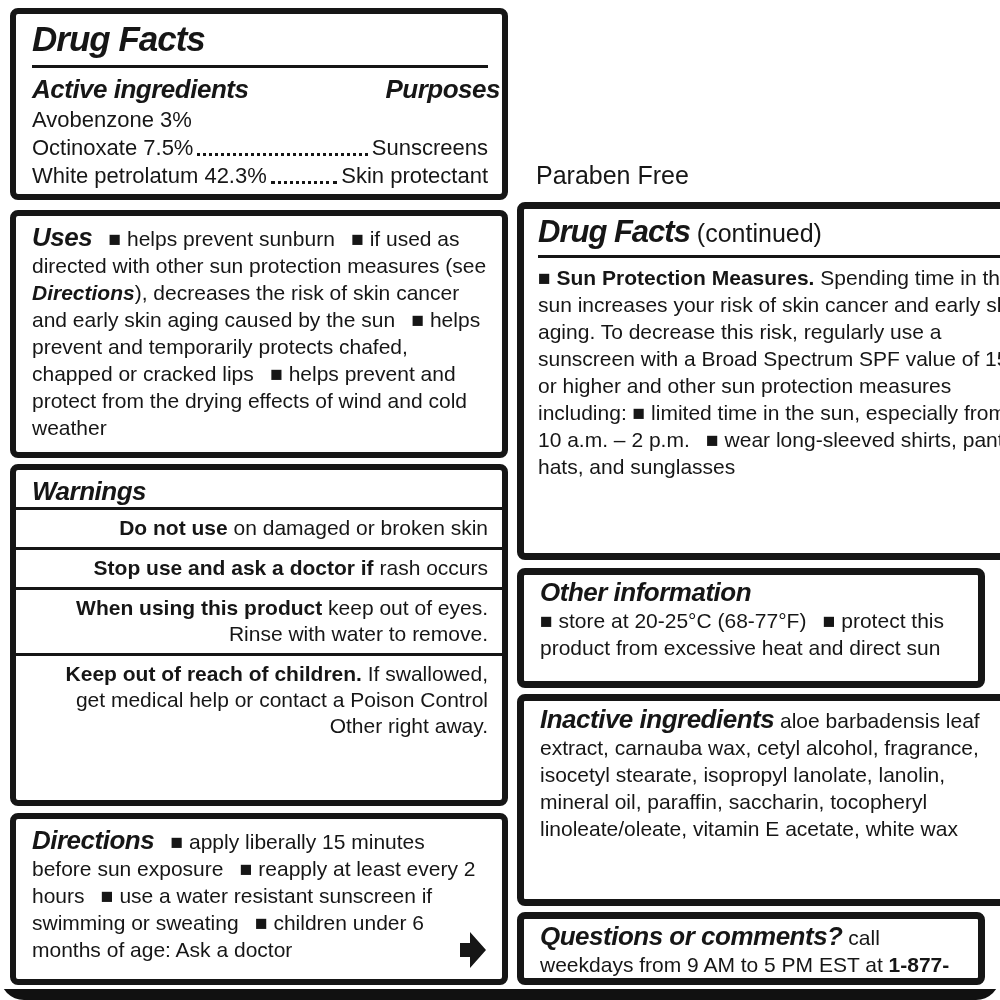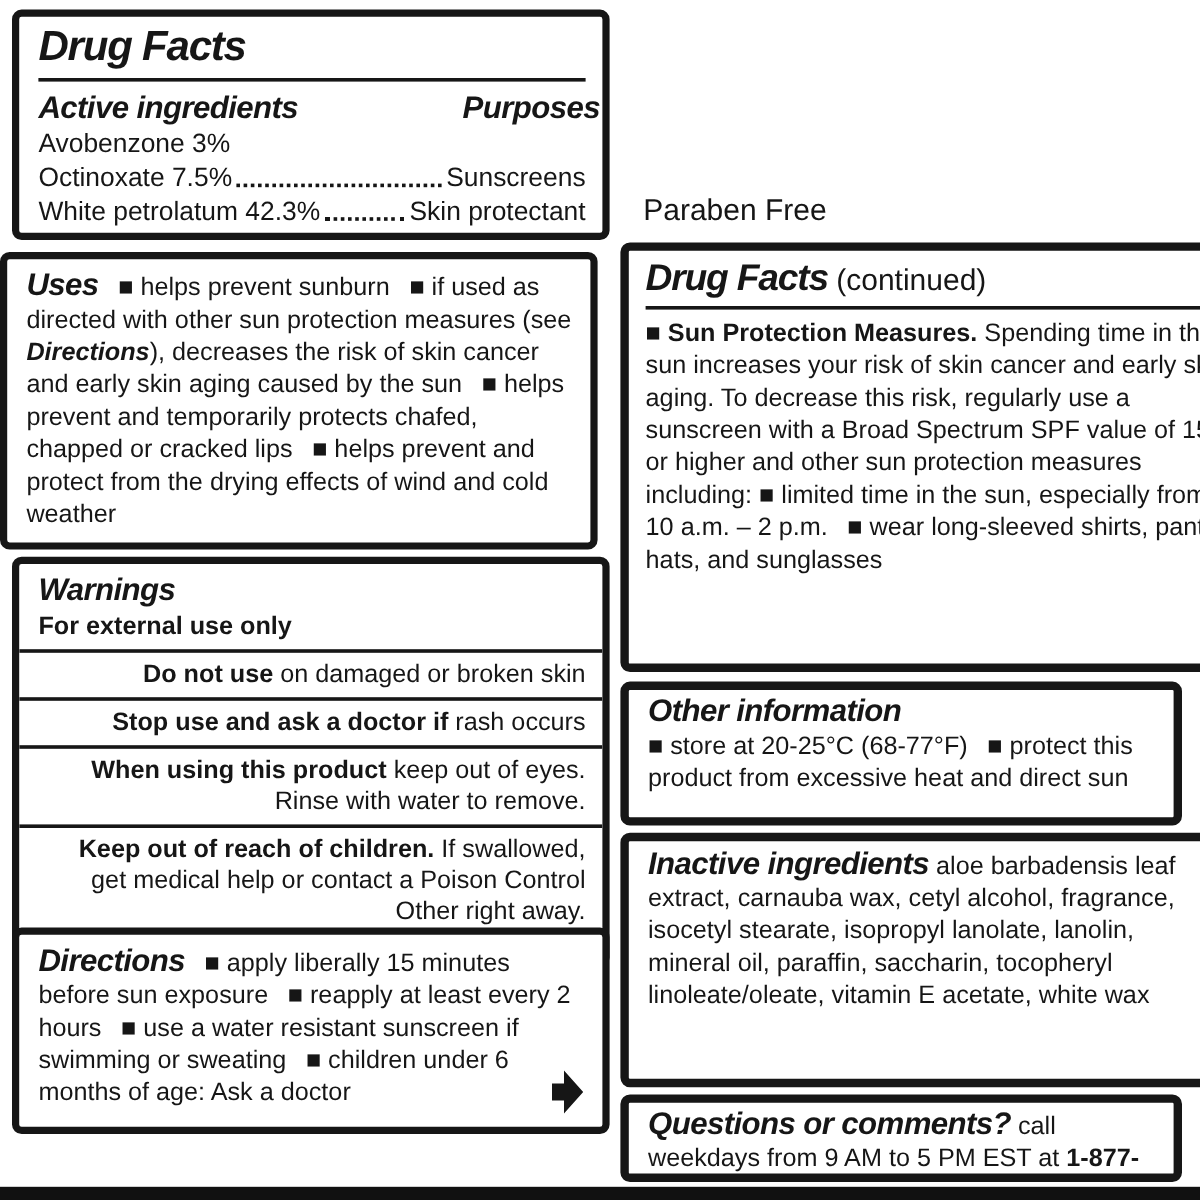--- a/index.html
+++ b/index.html
@@ -1,29 +1,29 @@
 <!DOCTYPE html>
 <html><head>
 <meta charset="utf-8">
 <style>
   html,body{margin:0;padding:0;background:#ffffff;}
   .stage{
     position:relative;width:1000px;height:1000px;background:#ffffff;
     font-family:"Liberation Sans", sans-serif;color:#161616;
-    -webkit-font-smoothing:antialiased;overflow:hidden;
+    -webkit-font-smoothing:antialiased;overflow:hidden;border-radius:24px;
   }
   .box{
     position:absolute;background:#ffffff;border:6px solid #161616;
     border-radius:8px;overflow:hidden;box-sizing:border-box;
   }
   
   .b1{left:10px;top:8px;width:498px;height:192px;}
-  .b2{left:0;top:210px;width:498px;height:248px;}
+  .b2{left:10px;top:210px;width:498px;height:248px;}
   .b3{left:10px;top:464px;width:498px;height:342px;}
-  .b4{left:10px;top:773px;width:498px;height:172px;}
+  .b4{left:10px;top:813px;width:498px;height:172px;}
   
   .b5{left:517px;top:202px;width:536px;height:358px;border-width:7px;}
   .b6{left:517px;top:568px;width:468px;height:120px;border-width:7px;}
   .b7{left:517px;top:694px;width:504px;height:212px;border-width:7px;}
   .b8{left:517px;top:912px;width:468px;height:73px;border-width:7px;}
 
   .df-title{
     font-size:35px;font-weight:bold;font-style:italic;
     padding:6px 14px 4px 16px;letter-spacing:-1px;line-height:1.1;
   }
@@ -92,21 +92,20 @@
       <span class="purpose">Skin protectant</span>
     </div>
   </div>
 
   <div class="box b2">
     <div class="para"><span class="seg-hi">Uses</span><span class="seg-n">  ■ helps prevent sunburn  ■ if used as directed with other sun protection measures (see </span><span class="seg-bi">Directions</span><span class="seg-n">), decreases the risk of skin cancer and early skin aging caused by the sun  ■ helps prevent and temporarily protects chafed, chapped or cracked lips  ■ helps prevent and protect from the drying effects of wind and cold weather</span></div>
   </div>
 
   <div class="box b3">
     <div class="warn-head">Warnings</div>
-    <div class="warn-external">For external use only</div>
     <div class="divider"></div>
     <div class="warn-sub"><span class="seg-b">Do not use</span><span class="seg-n"> on damaged or broken skin</span></div>
     <div class="divider"></div>
     <div class="warn-sub"><span class="seg-b">Stop use and ask a doctor if</span><span class="seg-n"> rash occurs</span></div>
     <div class="divider"></div>
     <div class="warn-sub"><span class="seg-b">When using this product</span><span class="seg-n"> keep out of eyes. Rinse with water to remove.</span></div>
     <div class="divider"></div>
     <div class="warn-sub"><span class="seg-b">Keep out of reach of children.</span><span class="seg-n"> If swallowed, get medical help or contact a Poison Control Other right away.</span></div>
   </div>
 

